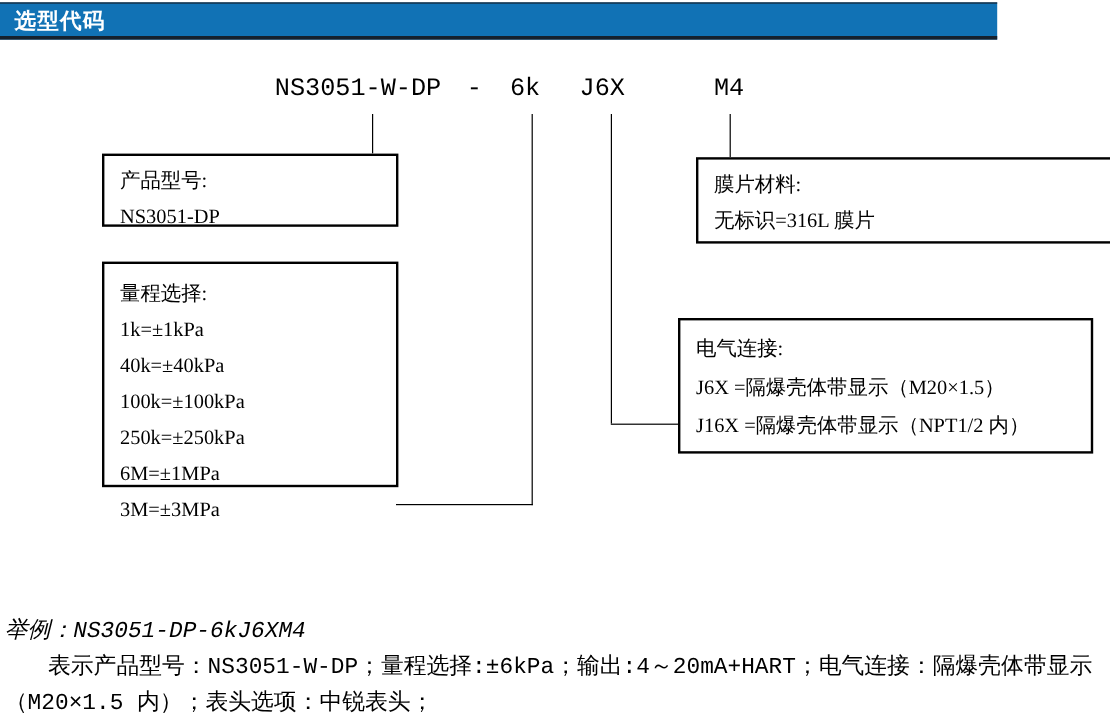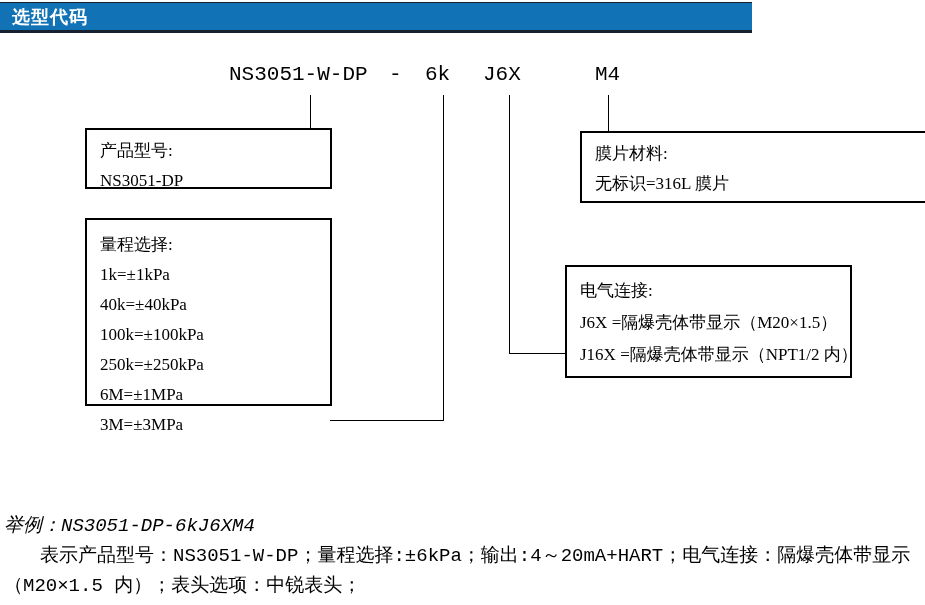--- a/index.html
+++ b/index.html
@@ -10,21 +10,21 @@
     height: 605px;
     background: #ffffff;
     overflow: hidden;
     font-family: "Liberation Serif", "DejaVu Serif", serif;
     color: #000000;
   }
   
   .header-bar {
     position: absolute;
     left: 0; top: 2px;
-    width: 752px; height: 31px;
+    width: 831px; height: 31px;
     background: #1172b5;
     border-top: 1px solid #15212e;
     border-bottom: 3px solid #15212e;
     display: flex;
     align-items: center;
   }
   .header-bar .title {
     color: #ffffff;
     font-family: "Liberation Sans", "DejaVu Sans", sans-serif;
     font-weight: bold;
@@ -98,21 +98,21 @@
     <div class="bl">250k=±250kPa</div>
     <div class="bl">6M=±1MPa</div>
     <div class="bl">3M=±3MPa</div>
   </div>
 
   <div class="info-box" style="left:580px; top:131px; width:347px; height:72px;">
     <div class="bl">膜片材料:</div>
     <div class="bl">无标识=316L 膜片</div>
   </div>
 
-  <div class="info-box" style="left:565px; top:265px; width:287px; height:113px; padding-top:8px;">
+  <div class="info-box" style="left:565px; top:265px; width:346px; height:113px; padding-top:8px;">
     <div class="bl" style="line-height:32px;">电气连接:</div>
     <div class="bl" style="line-height:32px;">J6X =隔爆壳体带显示（M20×1.5）</div>
     <div class="bl" style="line-height:32px;">J16X =隔爆壳体带显示（NPT1/2 内）</div>
   </div>
 
   <div class="example-line" style="left:4px; top:512px;font-style:italic;">举例：NS3051-DP-6kJ6XM4</div>
   <div class="example-line" style="left:40px; top:542px;">表示产品型号：NS3051-W-DP；量程选择:±6kPa；输出:4～20mA+HART；电气连接：隔爆壳体带显示</div>
   <div class="example-line" style="left:4px; top:572px;">（M20×1.5 内）；表头选项：中锐表头；</div>
 
 </div>

